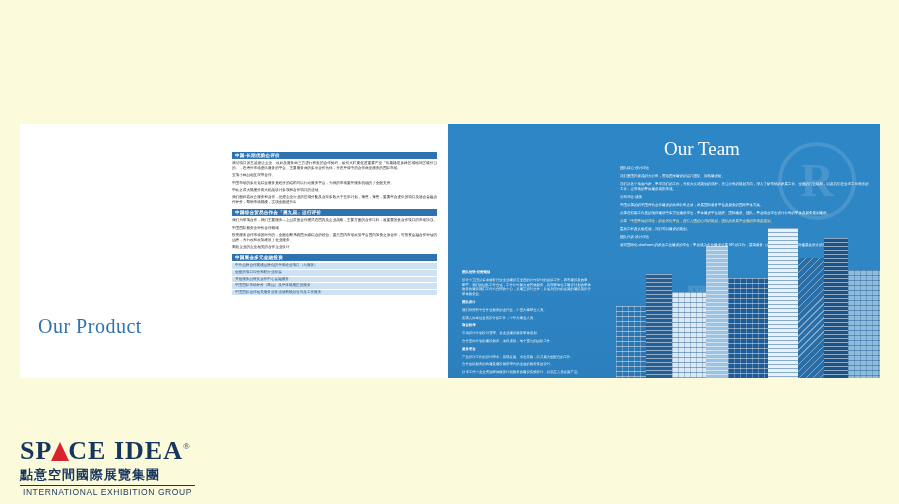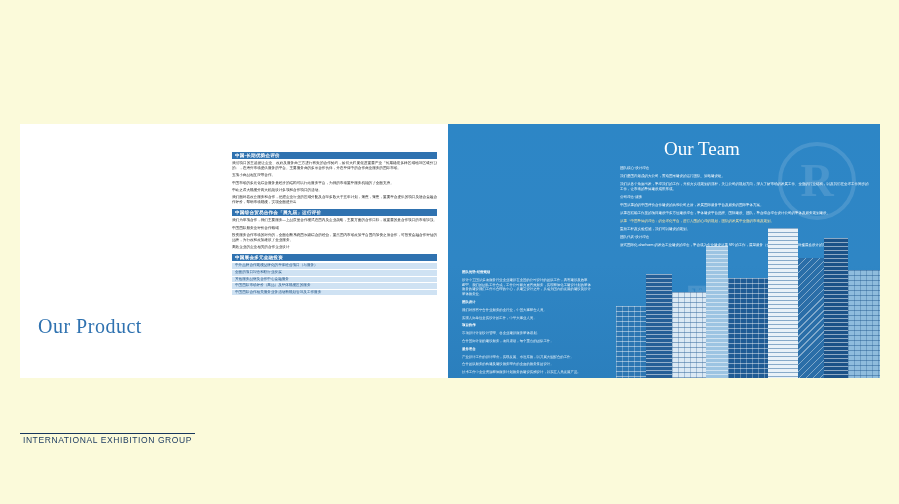--- a/index.html
+++ b/index.html
@@ -348,14 +348,18 @@
       </div>
       <div class="bld" style="left:232px; width:32px; height:108px; background:#8fbcdd;">
         <div class="bld-grid" style="background-image:repeating-linear-gradient(180deg, rgba(30,85,140,0.45) 0px, rgba(30,85,140,0.45) 1px, rgba(0,0,0,0) 1px, rgba(0,0,0,0) 5px),repeating-linear-gradient(90deg, rgba(30,85,140,0.3) 0px, rgba(30,85,140,0.3) 1px, rgba(0,0,0,0) 1px, rgba(0,0,0,0) 6px);"></div>
       </div>
     </div>
 
   </div>
 </div>
 
 <div id="logo">
+  <div class="wordmark">
+    <span>SP</span><span class="tri"></span><span>CE IDEA</span><span class="reg">®</span>
+  </div>
+  <div class="cn">點意空間國際展覽集團</div>
   <div class="en">INTERNATIONAL EXHIBITION GROUP</div>
 </div>
 
 </body></html>

